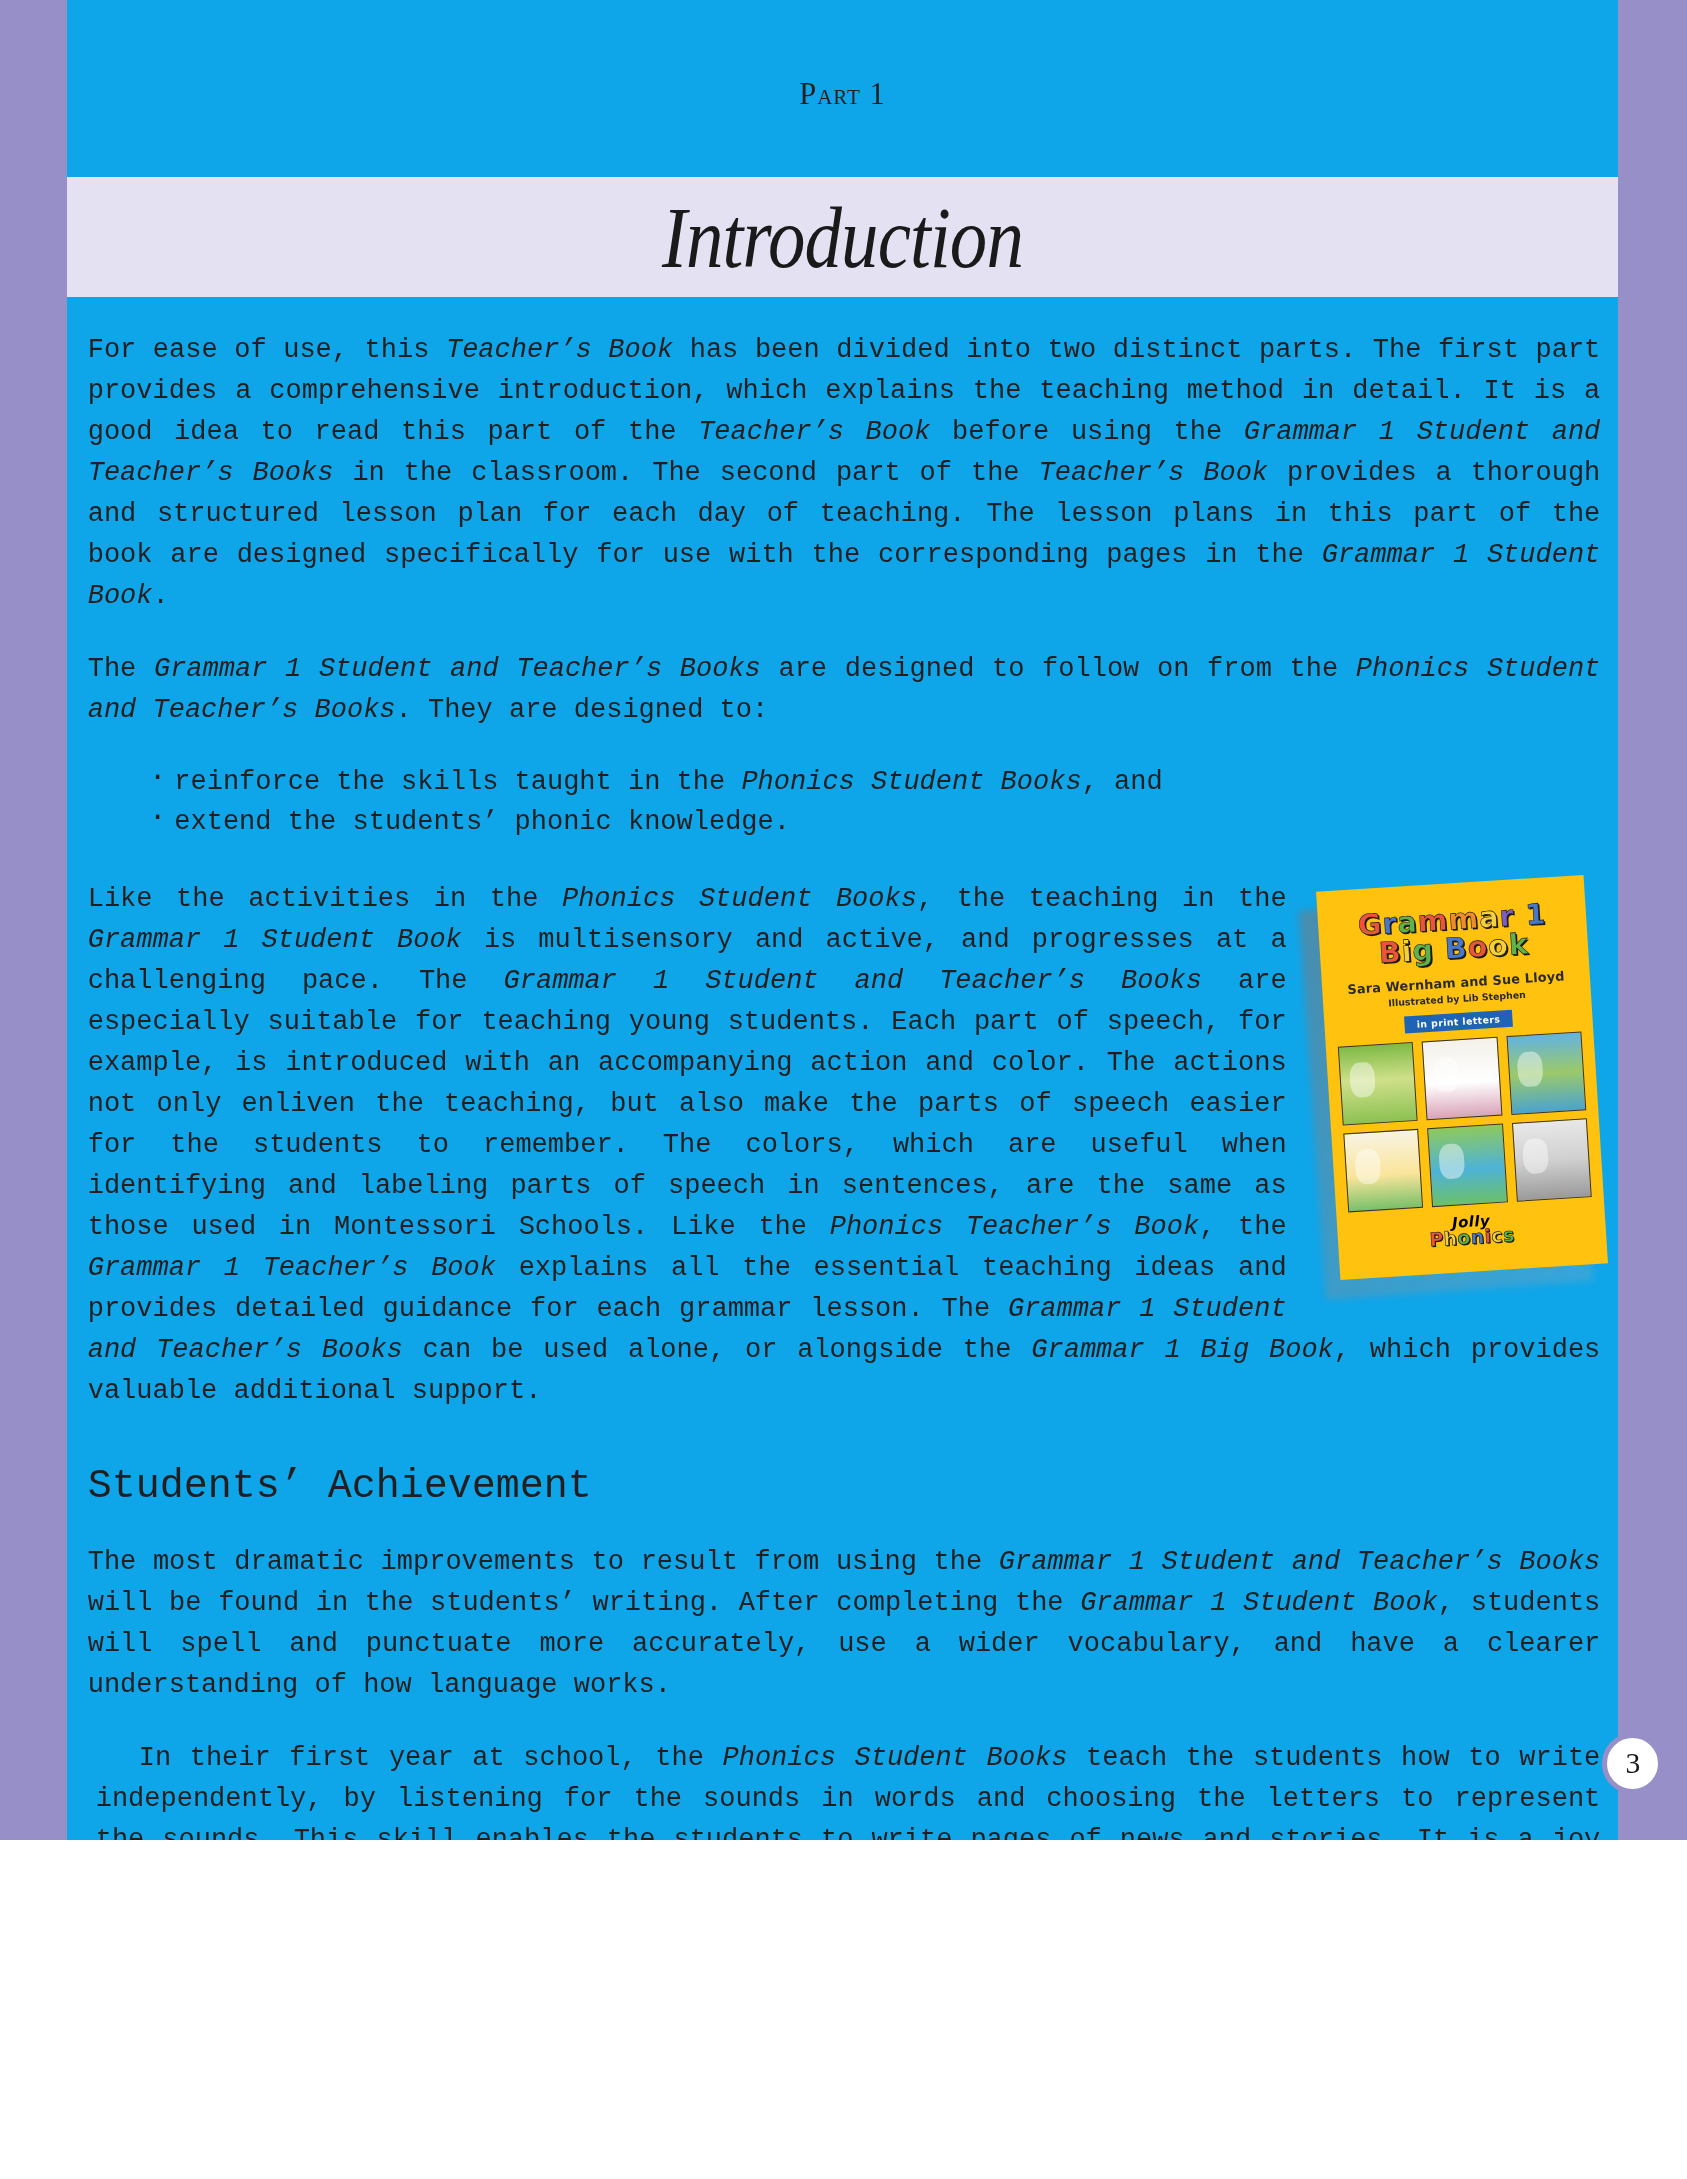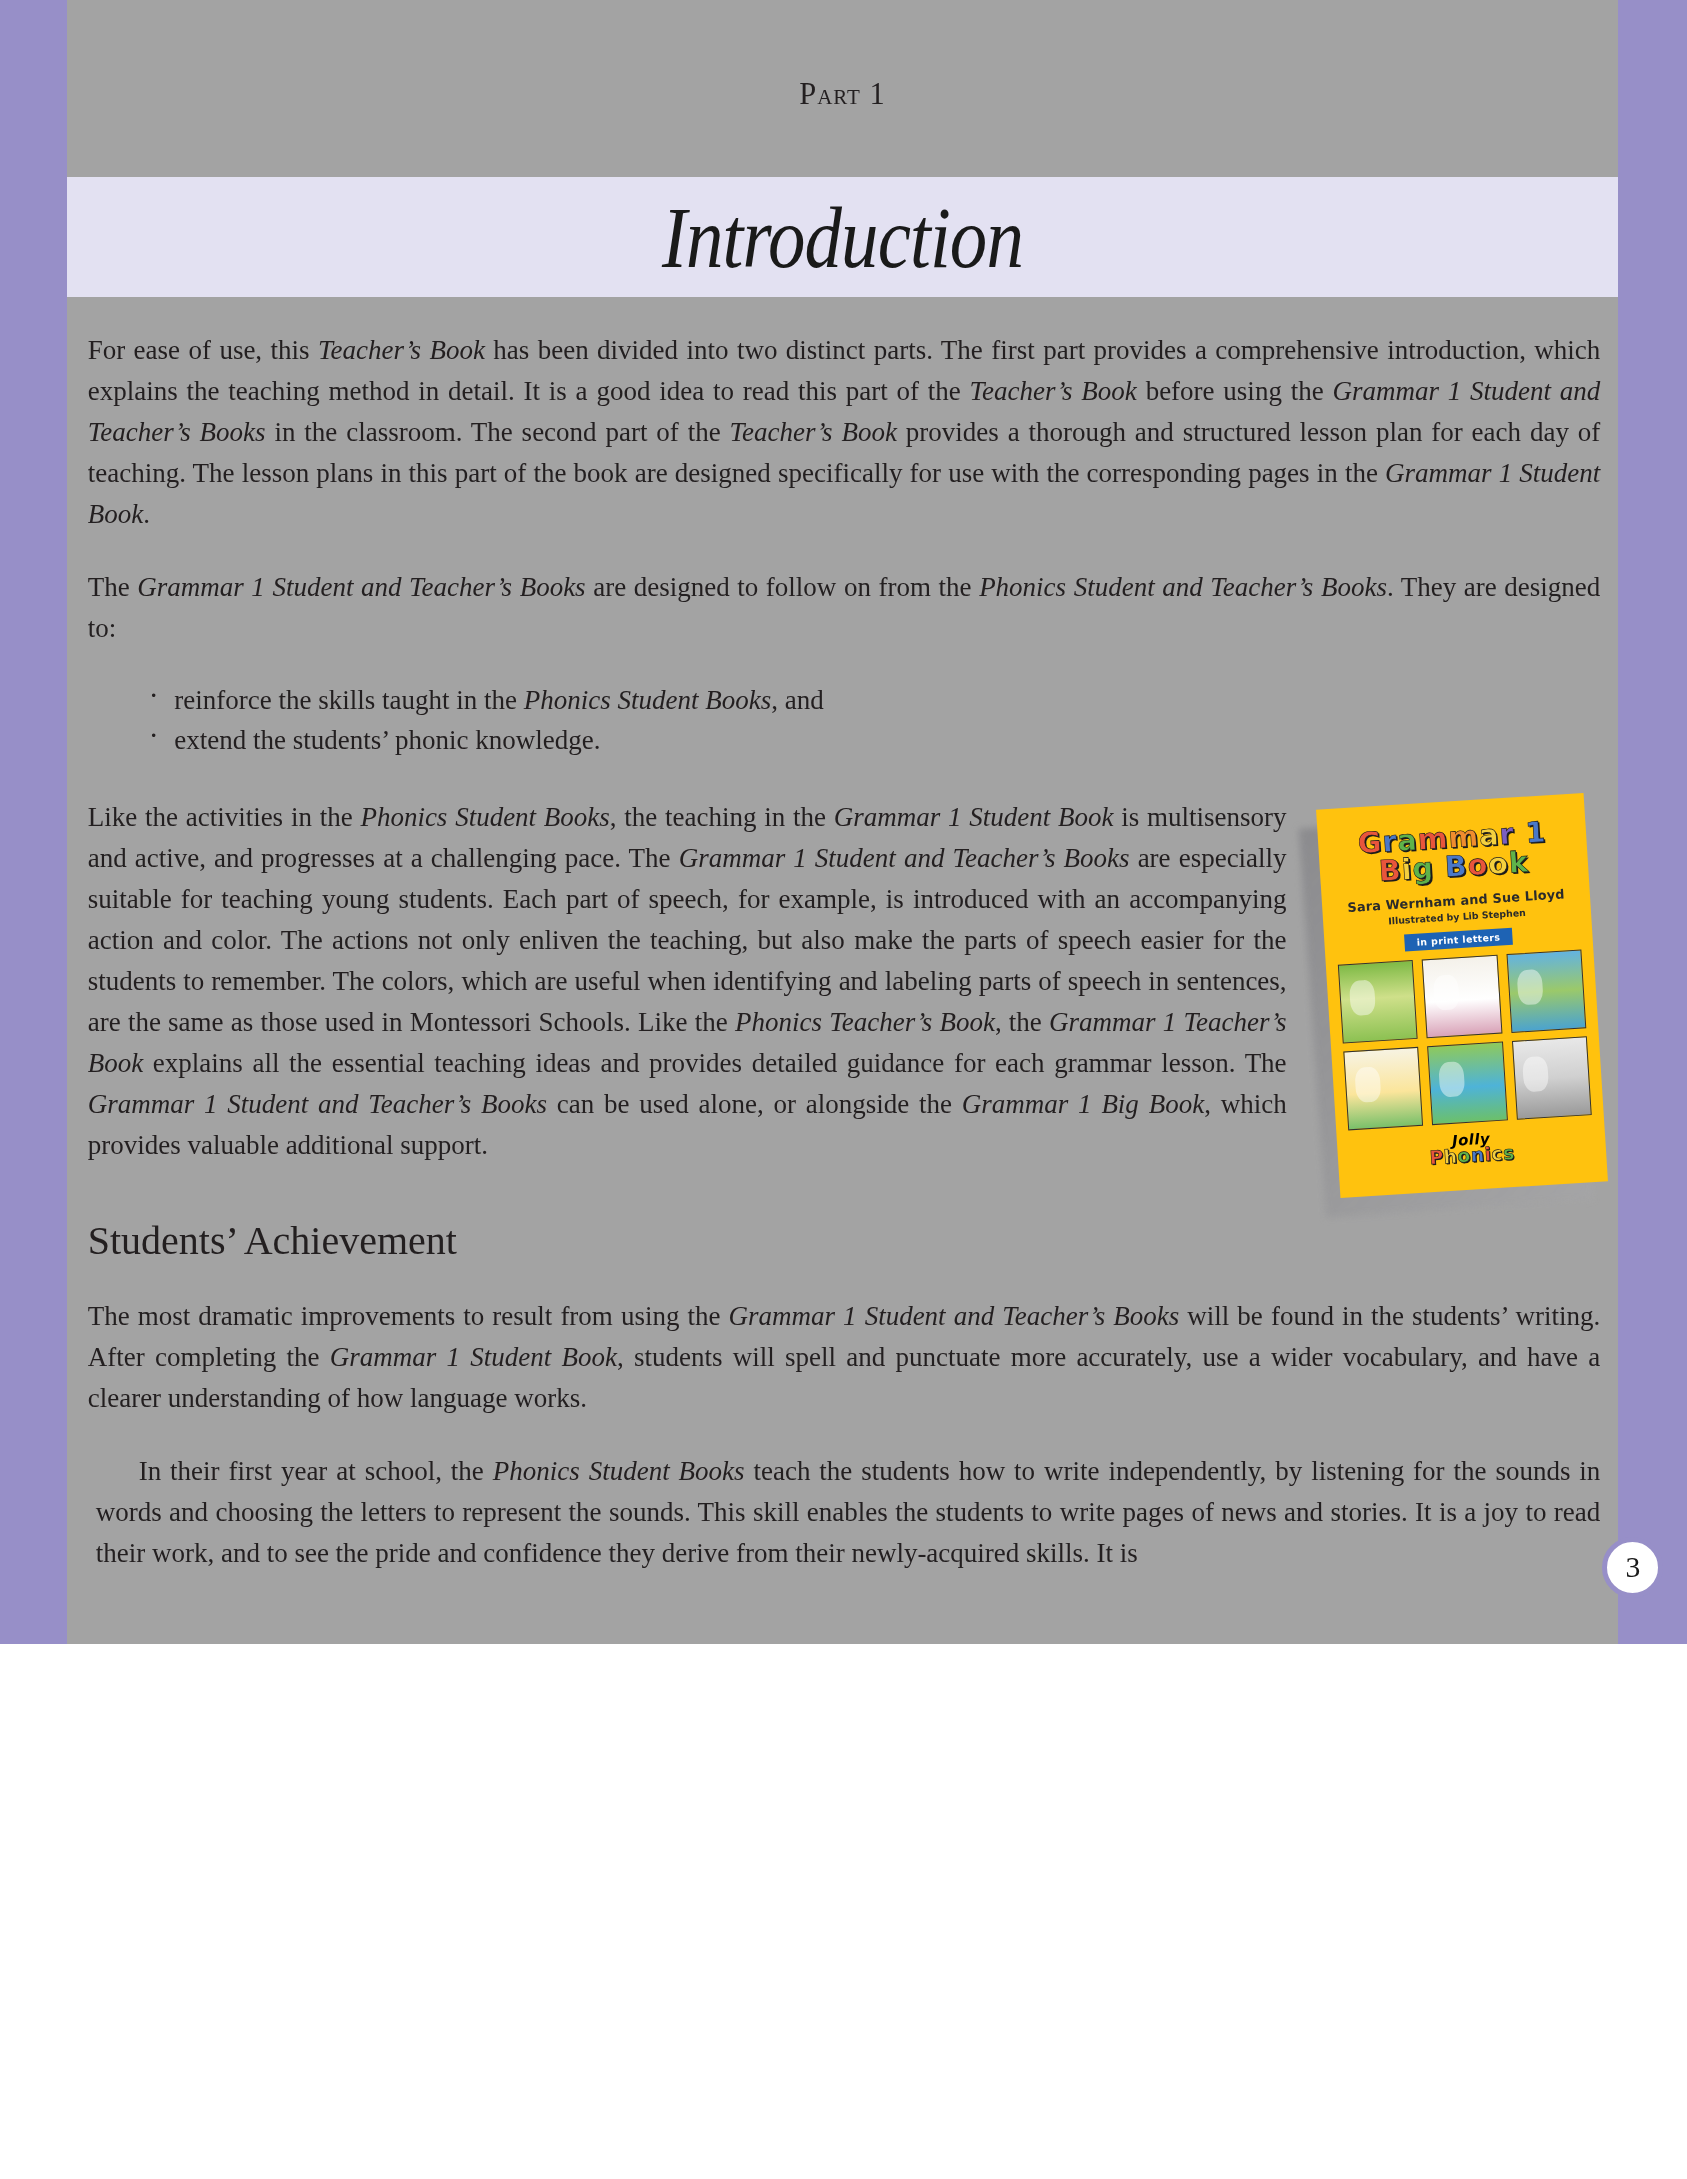--- a/index.html
+++ b/index.html
@@ -3,22 +3,22 @@
 <meta charset="utf-8">
 <style>
   html, body {
     margin: 0;
     padding: 0;
     background: #ffffff;
   }
   .page {
     position: relative;
     width: 1687px;
-    height: 1644px;
-    background: #a3a3a3;
+    height: 1840px;
+    background: #0ea5e9;
     box-sizing: border-box;
     overflow: hidden;
     font-family: "Liberation Serif", "DejaVu Serif", serif;
   }
   .border-left, .border-right {
     position: absolute;
     top: 0;
     bottom: 0;
     width: 67px;
     background: #978fc8;
@@ -70,20 +70,21 @@
 
   .body-area {
     position: absolute;
     left: 20.7px;
     right: 17.7px;
     top: 330px;
   }
 
   p.para, .bullets li, .sub-head {
     color: #231f20;
+    font-family: Liberation Mono, monospace;
   }
 
   p.para {
     margin: 0 0 31.5px 0;
     font-size: 27px;
     line-height: 41px;
     text-align: justify;
     text-justify: inter-word;
     transform-origin: left top;
   }

